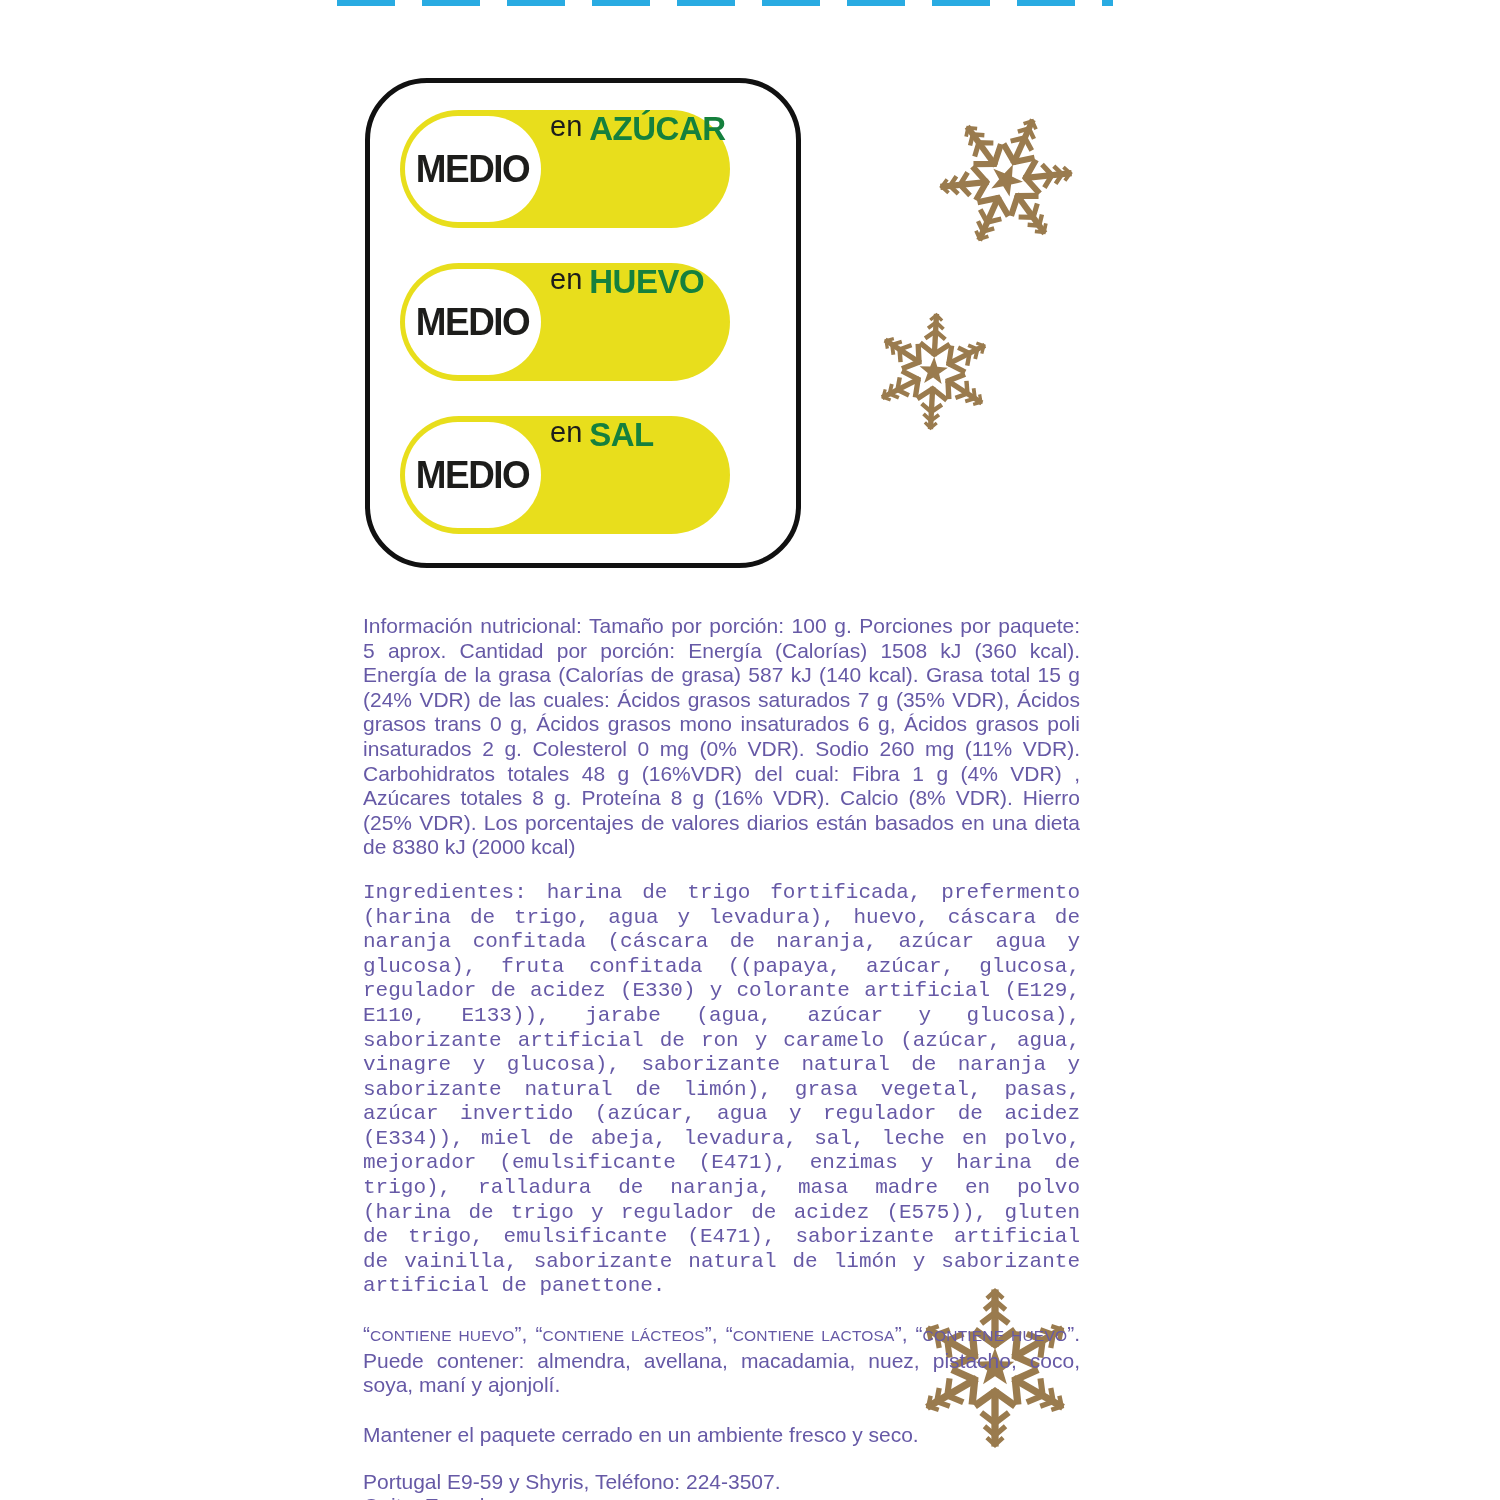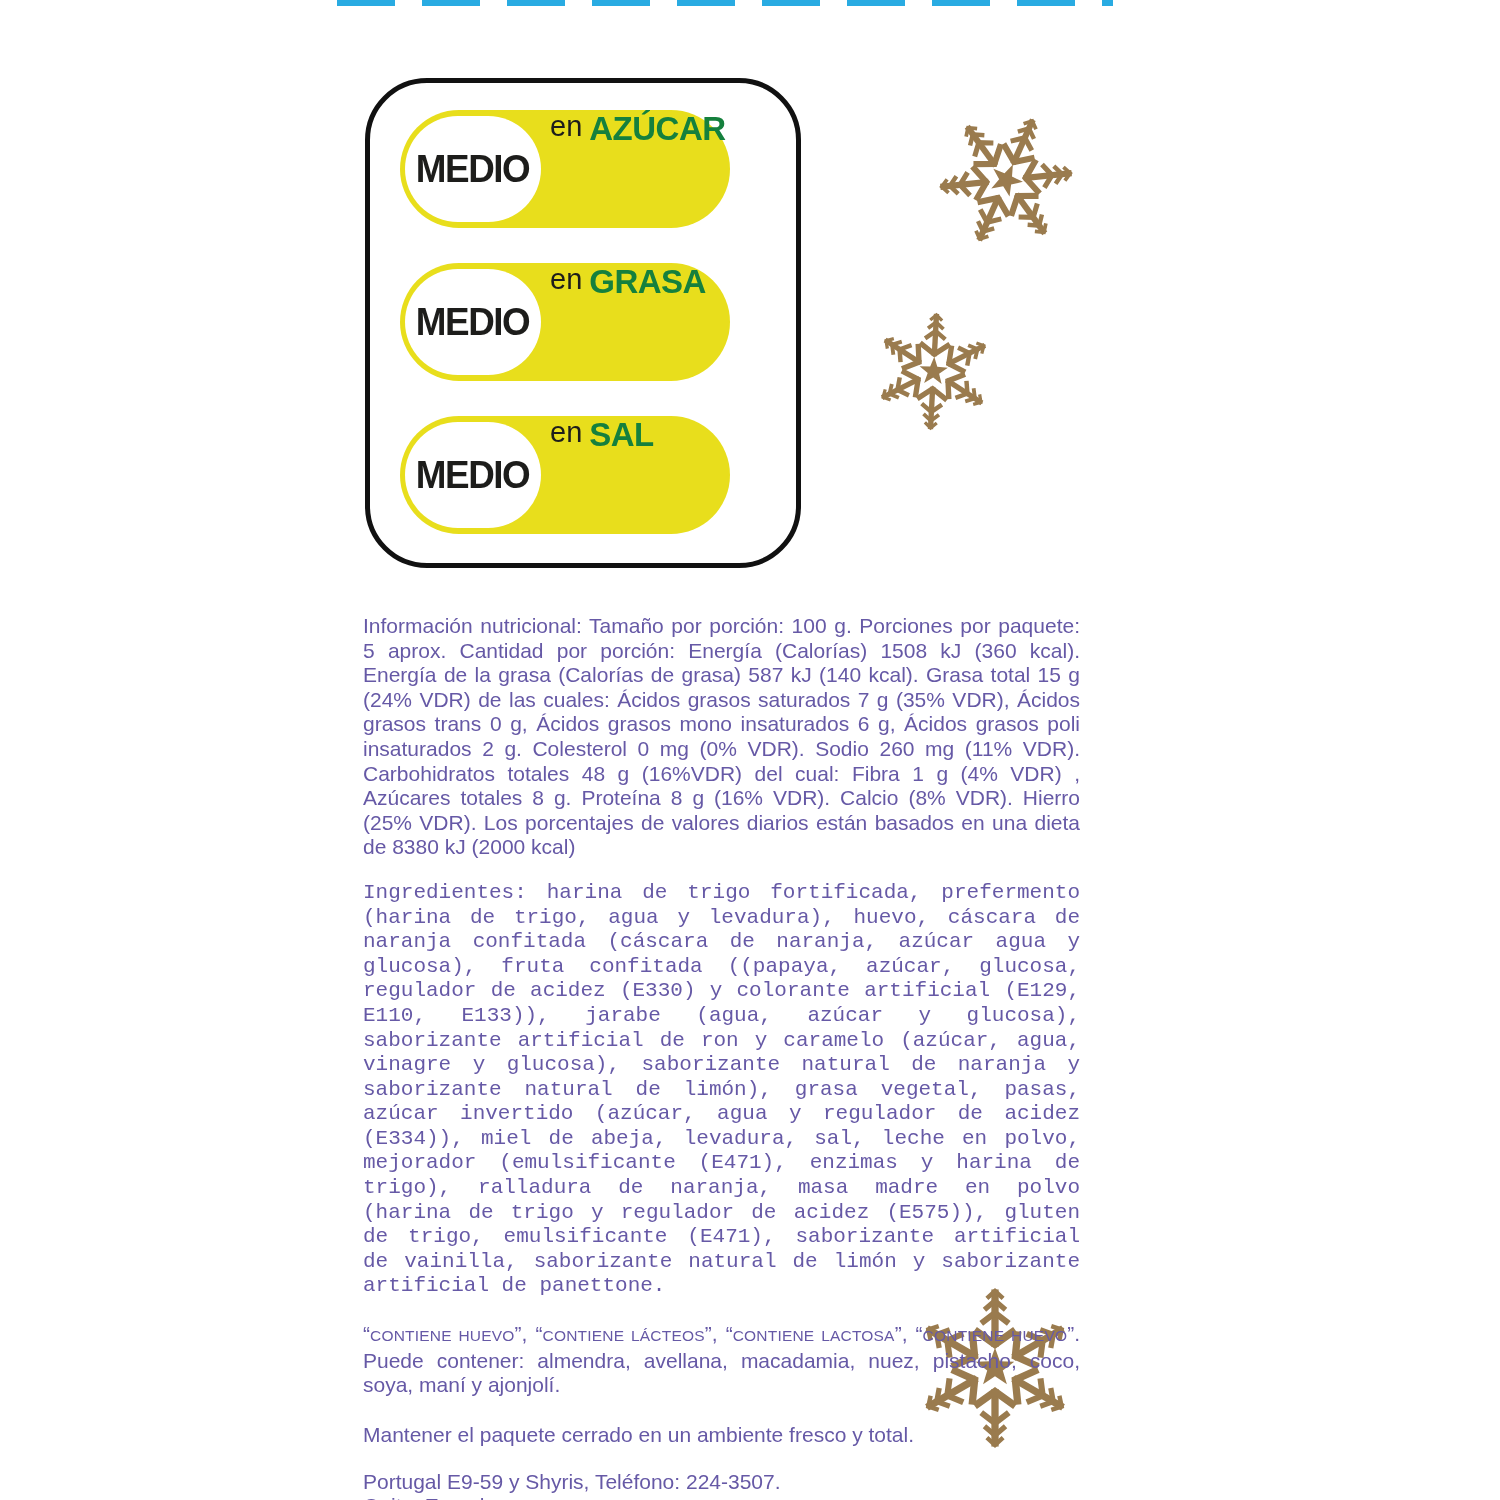--- a/index.html
+++ b/index.html
@@ -106,21 +106,21 @@
         <span class="pill-nutrient">AZÚCAR</span>
       </div>
     </div>
 
     <div class="pill pill-2">
       <div class="medio-badge">
         <span class="medio-text">MEDIO</span>
       </div>
       <div class="pill-label">
         <span class="pill-en">en</span>
-        <span class="pill-nutrient">GRASA</span>
+        <span class="pill-nutrient">HUEVO</span>
       </div>
     </div>
 
     <div class="pill pill-3">
       <div class="medio-badge">
         <span class="medio-text">MEDIO</span>
       </div>
       <div class="pill-label">
         <span class="pill-en">en</span>
         <span class="pill-nutrient">SAL</span>
@@ -136,20 +136,20 @@
       <use href="#sf-shape"></use>
     </svg>
   <svg class="sf sf3" viewBox="-100 -100 200 200">
       <use href="#sf-shape"></use>
     </svg>
 
   <div class="text-col">
     <p class="just">Información nutricional: Tamaño por porción: 100 g. Porciones por paquete:  5 aprox. Cantidad por porción: Energía (Calorías) 1508 kJ (360 kcal). Energía de la grasa (Calorías de grasa) 587 kJ (140 kcal). Grasa total 15 g (24% VDR) de las cuales: Ácidos grasos saturados 7 g (35% VDR), Ácidos grasos trans 0 g, Ácidos grasos mono insaturados 6 g, Ácidos grasos poli insaturados 2 g. Colesterol 0 mg (0% VDR). Sodio 260 mg (11% VDR). Carbohidratos totales 48 g (16%VDR) del cual:  Fibra 1 g (4% VDR) , Azúcares totales 8 g. Proteína 8 g (16% VDR). Calcio (8% VDR). Hierro (25% VDR). Los porcentajes de valores diarios están basados en una dieta de 8380 kJ (2000 kcal)</p>
     <p class="just ingredients">Ingredientes: harina de trigo fortificada, prefermento (harina de trigo, agua y levadura), huevo, cáscara de naranja confitada (cáscara de naranja, azúcar agua y glucosa), fruta confitada ((papaya, azúcar, glucosa, regulador de acidez (E330) y colorante artificial (E129, E110, E133)), jarabe (agua, azúcar y glucosa), saborizante artificial de ron y caramelo (azúcar, agua, vinagre y glucosa), saborizante natural de naranja y saborizante natural de limón), grasa vegetal, pasas, azúcar invertido (azúcar, agua y regulador de acidez (E334)), miel de abeja, levadura, sal, leche en polvo, mejorador (emulsificante (E471), enzimas y harina de trigo), ralladura de naranja, masa madre en polvo  (harina de trigo y regulador de acidez (E575)), gluten de trigo, emulsificante (E471), saborizante artificial de vainilla, saborizante natural de limón y saborizante artificial de panettone.</p>
     <p class="just allergen"><span>“</span><span class="sc">CONTIENE HUEVO</span><span>”, “</span><span class="sc">CONTIENE LÁCTEOS</span><span>”, “</span><span class="sc">CONTIENE LACTOSA</span><span>”, “</span><span class="sc">CONTIENE HUEVO</span><span>”. Puede contener: almendra, avellana, macadamia, nuez, pistacho, coco, soya, maní y ajonjolí.</span></p>
-    <p class="storage">Mantener el paquete cerrado en un ambiente fresco y total.</p>
+    <p class="storage">Mantener el paquete cerrado en un ambiente fresco y seco.</p>
     <div class="contact">
       <p>Portugal E9-59 y Shyris, Teléfono: 224-3507.</p>
       <p>Quito, Ecuador</p>
     </div>
   </div>
 
 </div>
 
 </body></html>

